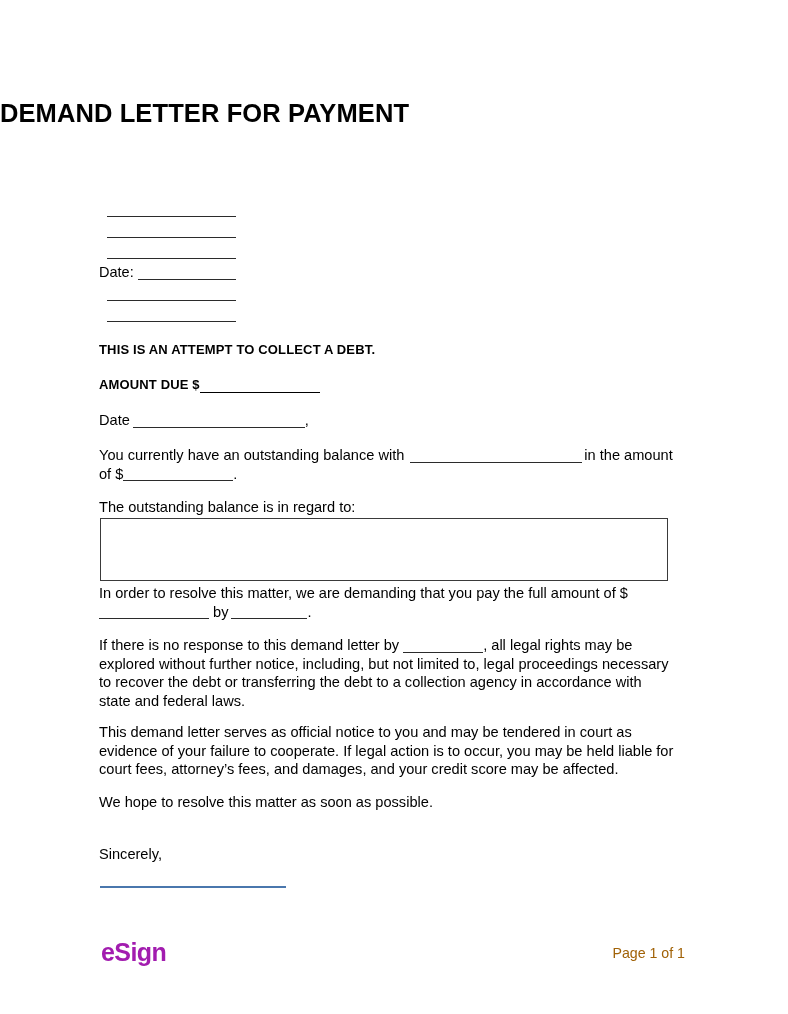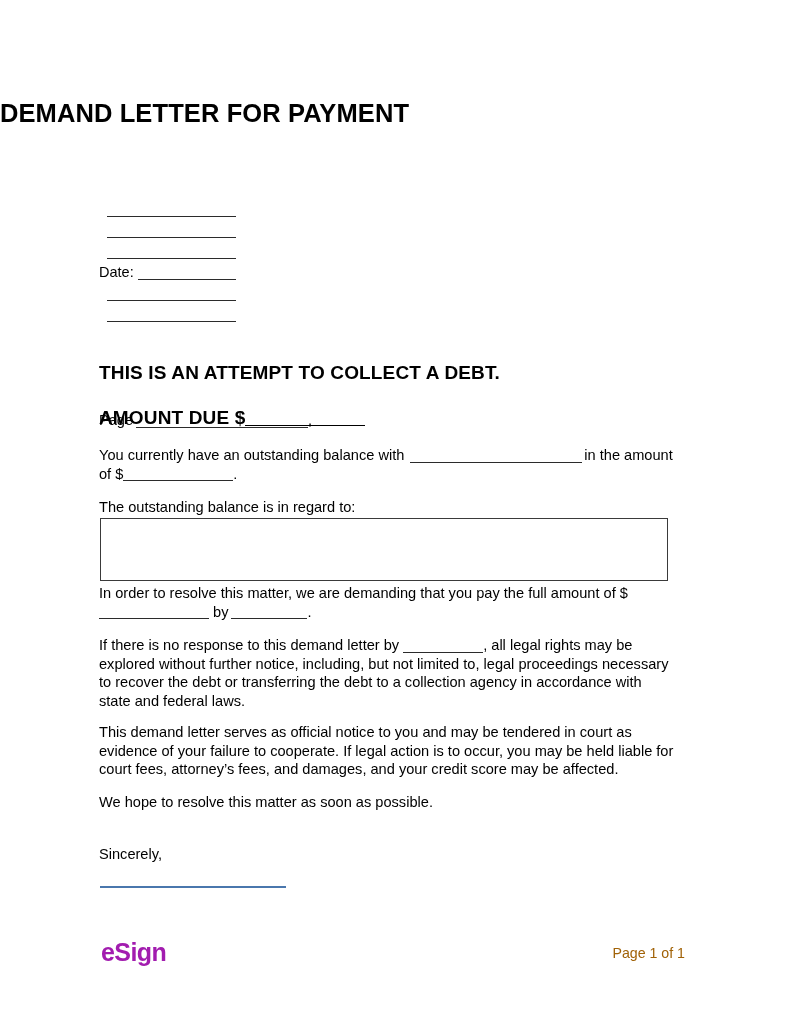--- a/index.html
+++ b/index.html
@@ -52,28 +52,27 @@
     vertical-align: middle;
     height: 12px;
   }
   .blank-addr { width: 129px; margin-left: 8px; }
   .blank-date { width: 98px; margin-left: 4px; }
 
   
   .bold-line {
     position: absolute;
     left: 99px;
-    font-size: 19px;
+    font-size: 13px;
     font-weight: bold;
     letter-spacing: 0.15px;
     white-space: nowrap;
-    margin-top: 20px;
   }
   .notice-attempt { top: 342px; }
-  .notice-amount  { top: 387px; }
+  .notice-amount  { top: 377px; }
   .blank-amount {
     width: 120px;
     margin-left: 0px;
     border-bottom: 1.6px solid #000;
     height: 13px;
   }
 
   
   .body-text {
     position: absolute;
@@ -167,21 +166,21 @@
     </div>
   </div>
 
   <div class="bold-line notice-attempt">THIS IS AN ATTEMPT TO COLLECT A DEBT.</div>
 
   <div class="bold-line notice-amount">
     <span>AMOUNT DUE $</span><span class="blank blank-amount"></span>
   </div>
 
   <div class="body-text p-dear">
-    <span>Page</span><span class="blank blank-dear"></span><span>,</span>
+    <span>Date</span><span class="blank blank-dear"></span><span>,</span>
   </div>
 
   <div class="body-text p-balance">
     <span>You currently have an outstanding balance with</span><span class="blank blank-company"></span><span>in the amount of $</span><span class="blank blank-amt2"></span><span>.</span>
   </div>
 
   <div class="body-text p-regard">The outstanding balance is in regard to:</div>
 
   <div class="desc-box"></div>
 

